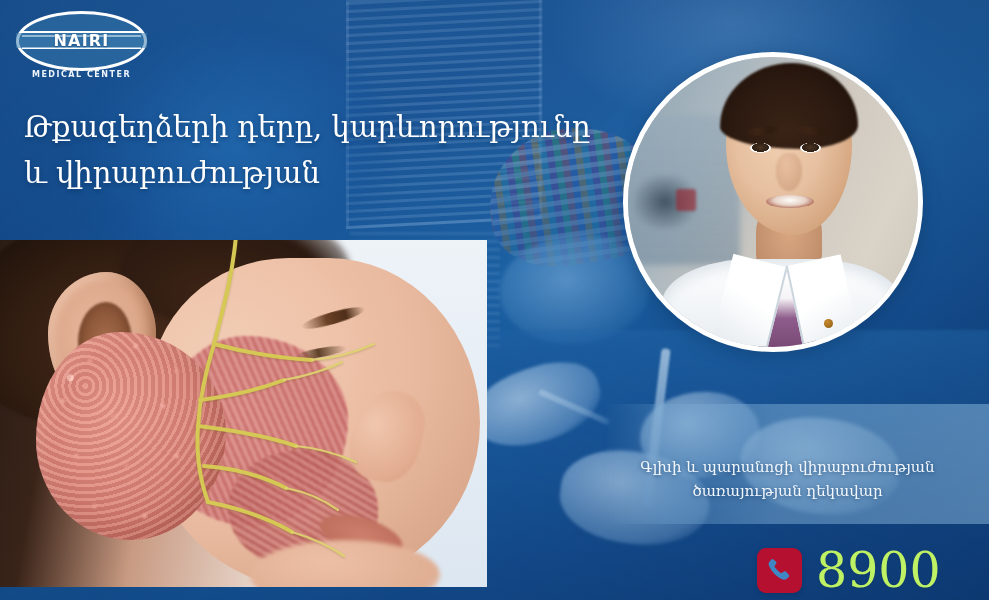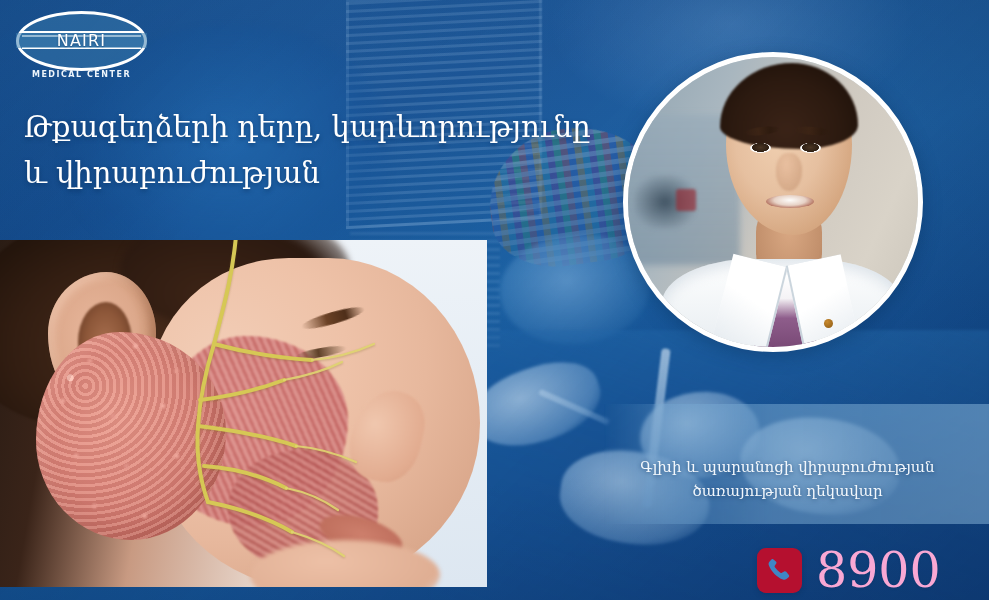--- a/index.html
+++ b/index.html
@@ -139,21 +139,21 @@
     background: #ffffff;
   }
   .lb1 { top: 20px; }
   .lb2 { top: 24px; }
   .lb3 { top: 36px; }
   .logo-nairi {
     position: absolute; left: 0; top: 22px; width: 131px;
     text-align: center;
     color: #ffffff;
     font-family: "DejaVu Sans", sans-serif;
-    font-weight: 400; font-size: 16px; letter-spacing: 1.2px;
+    font-weight: 700; font-size: 16px; letter-spacing: 1.2px;
     text-shadow: 0 1px 2px rgba(10,50,95,.55);
     background: rgba(62,128,176,.55);
     line-height: 15px;
   }
   .logo-mc {
     position: absolute; left: 0; top: 39px; width: 131px;
     text-align: center;
     color: #eef5fb;
     font-family: "DejaVu Sans", sans-serif;
     font-weight: 700; font-size: 8px; letter-spacing: 1.5px; margin-top: 20px;
@@ -444,21 +444,21 @@
   }
   .phone-badge {
     width: 45px; height: 45px;
     background: #b5102f;
     border-radius: 9px;
     display: flex; align-items: center; justify-content: center;
     box-shadow: 0 2px 5px rgba(10,40,80,.30);
   }
   .phone-badge svg { display: block; }
   .hotline-num {
-    color: #f9a8d4;
+    color: #bef264;
     font-family: "DejaVu Serif", serif;
     font-size: 49px; line-height: 49px;
     font-weight: 400;
     letter-spacing: 0px;
     text-shadow: 0 1px 2px rgba(20,50,90,.25);
   }
 </style>
 </head>
 <body>
 

